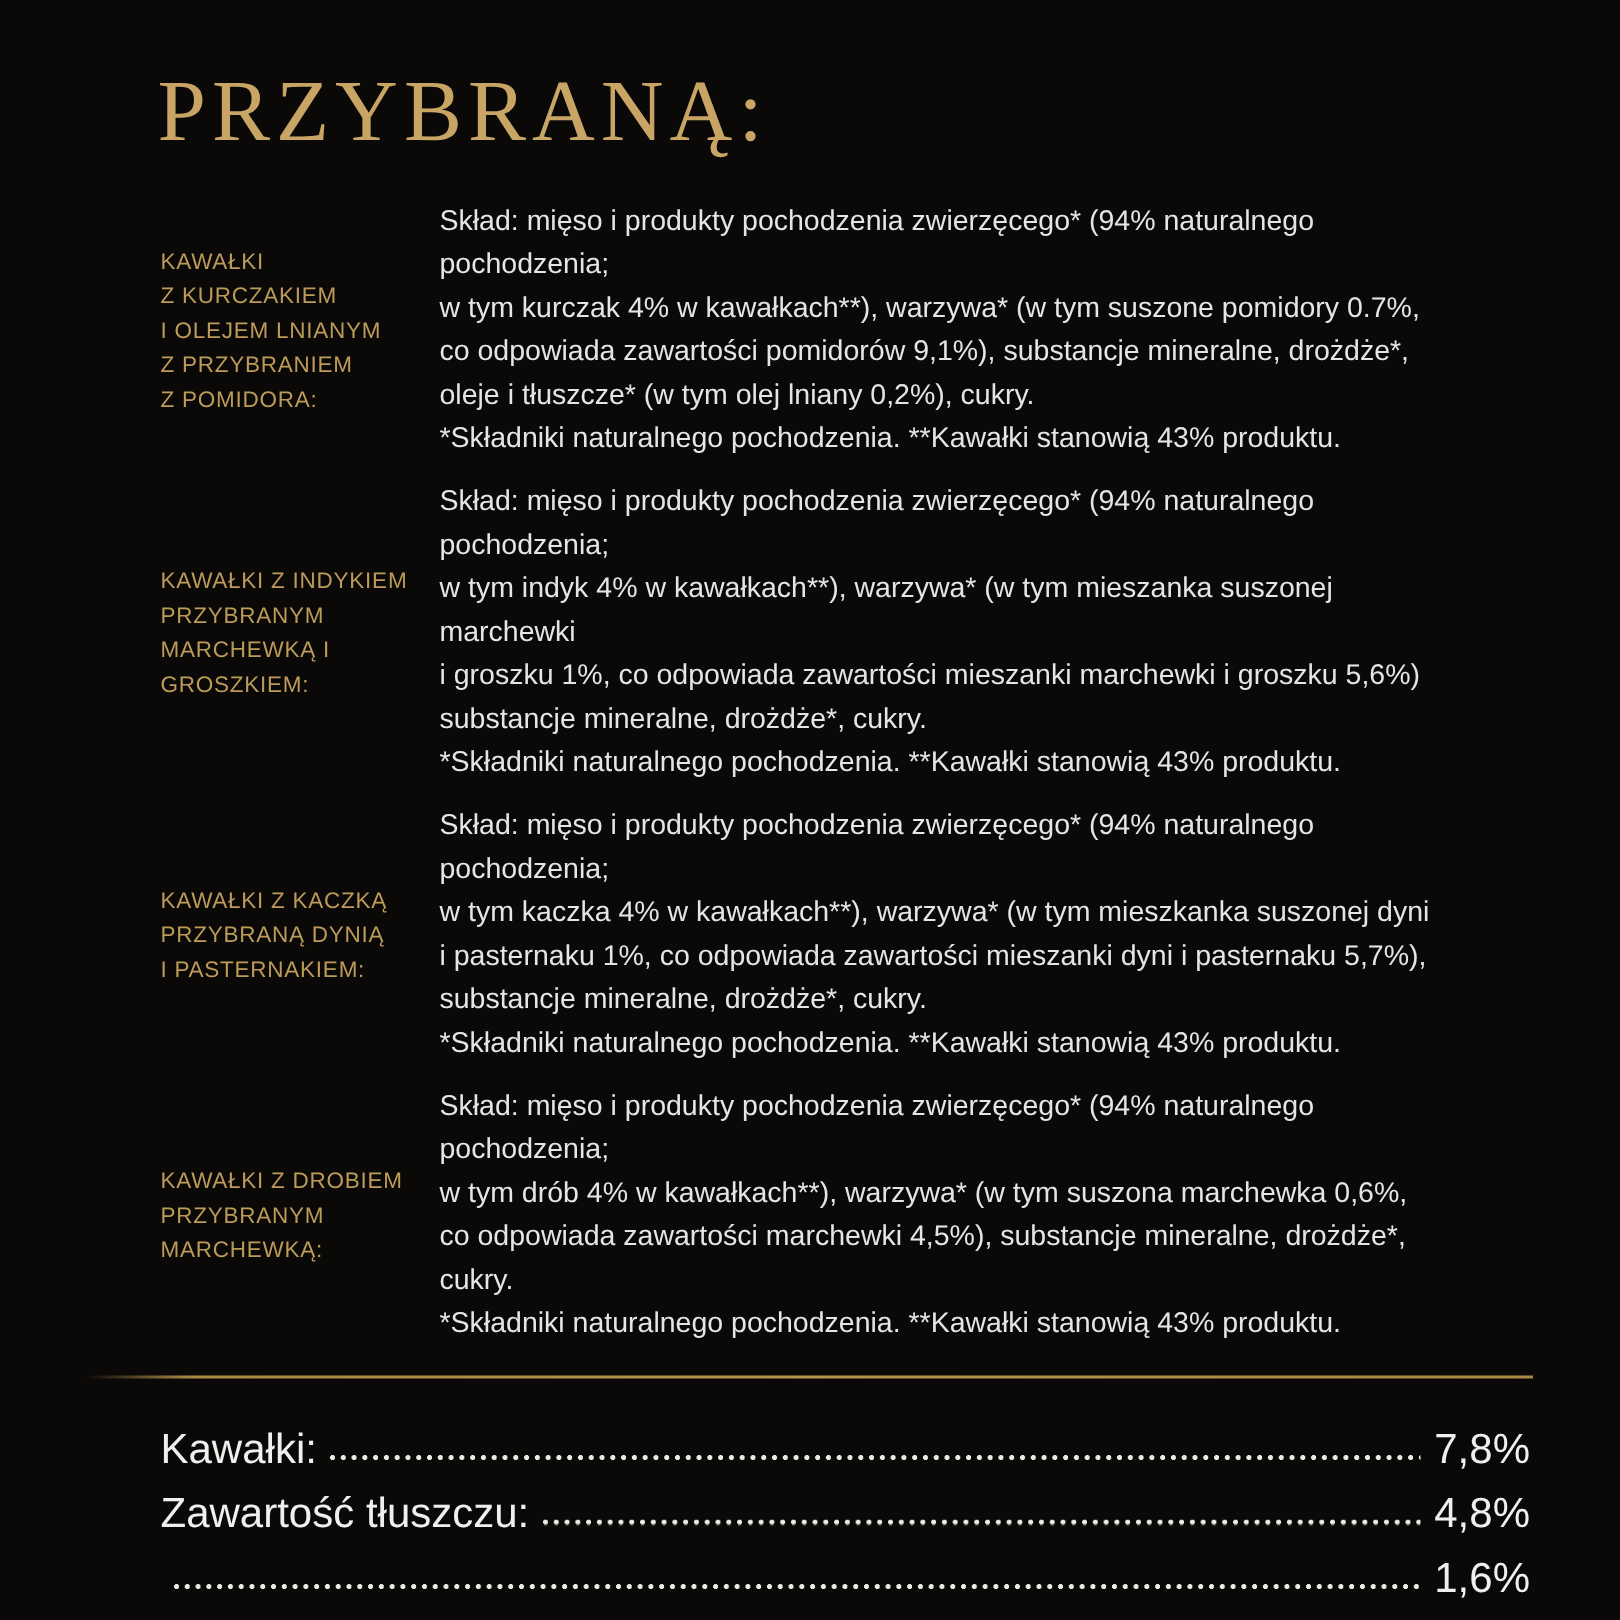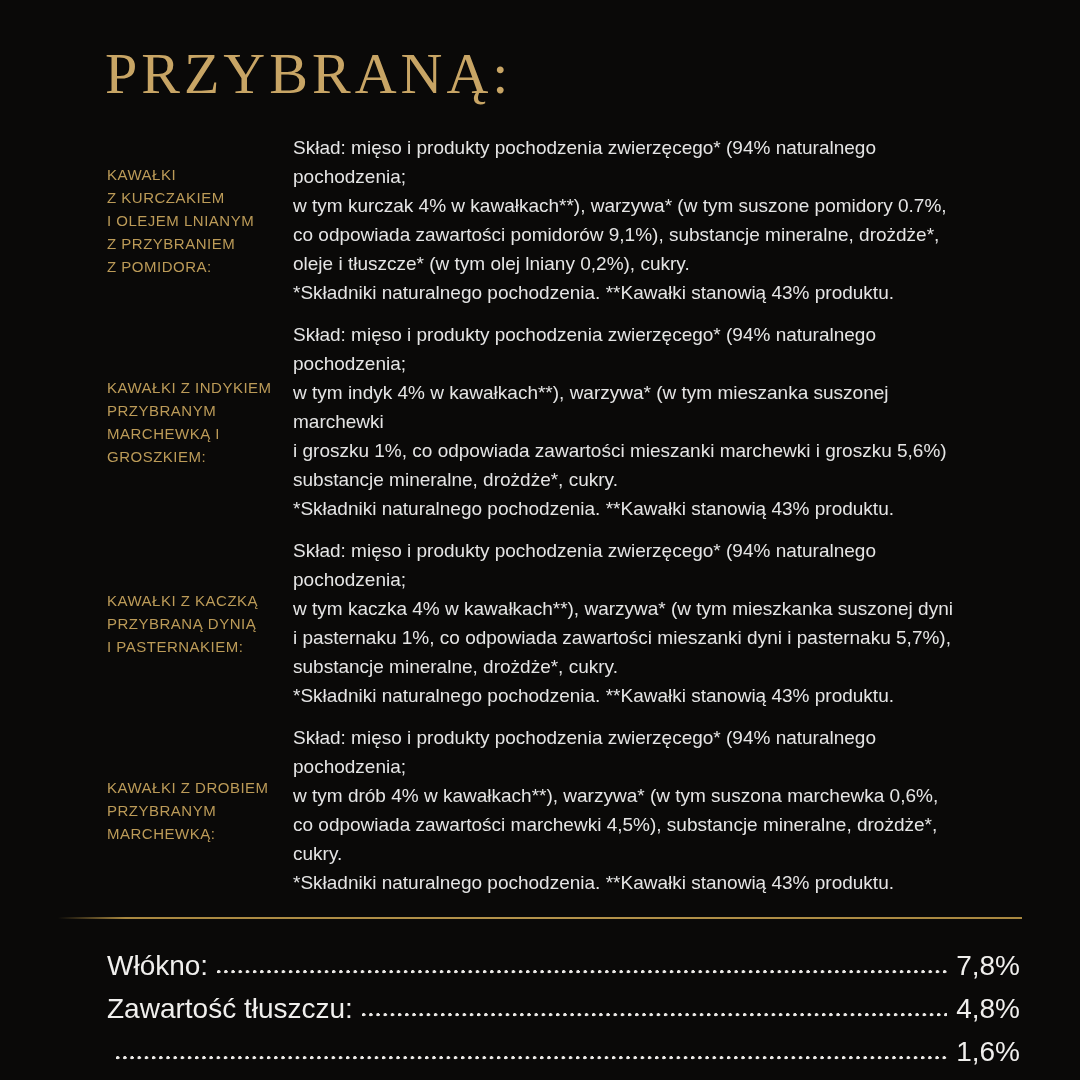--- a/index.html
+++ b/index.html
@@ -130,21 +130,21 @@
     </div>
 
   </div>
 
   <hr class="divider">
 
 
   <div class="analytical-table">
 
     <div class="analytical-row">
-      <span class="label">Włókno:</span>
+      <span class="label">Kawałki:</span>
       <span class="dots"></span>
       <span class="value">7,8%</span>
     </div>
 
     <div class="analytical-row">
       <span class="label">Zawartość tłuszczu:</span>
       <span class="dots"></span>
       <span class="value">4,8%</span>
     </div>
 

